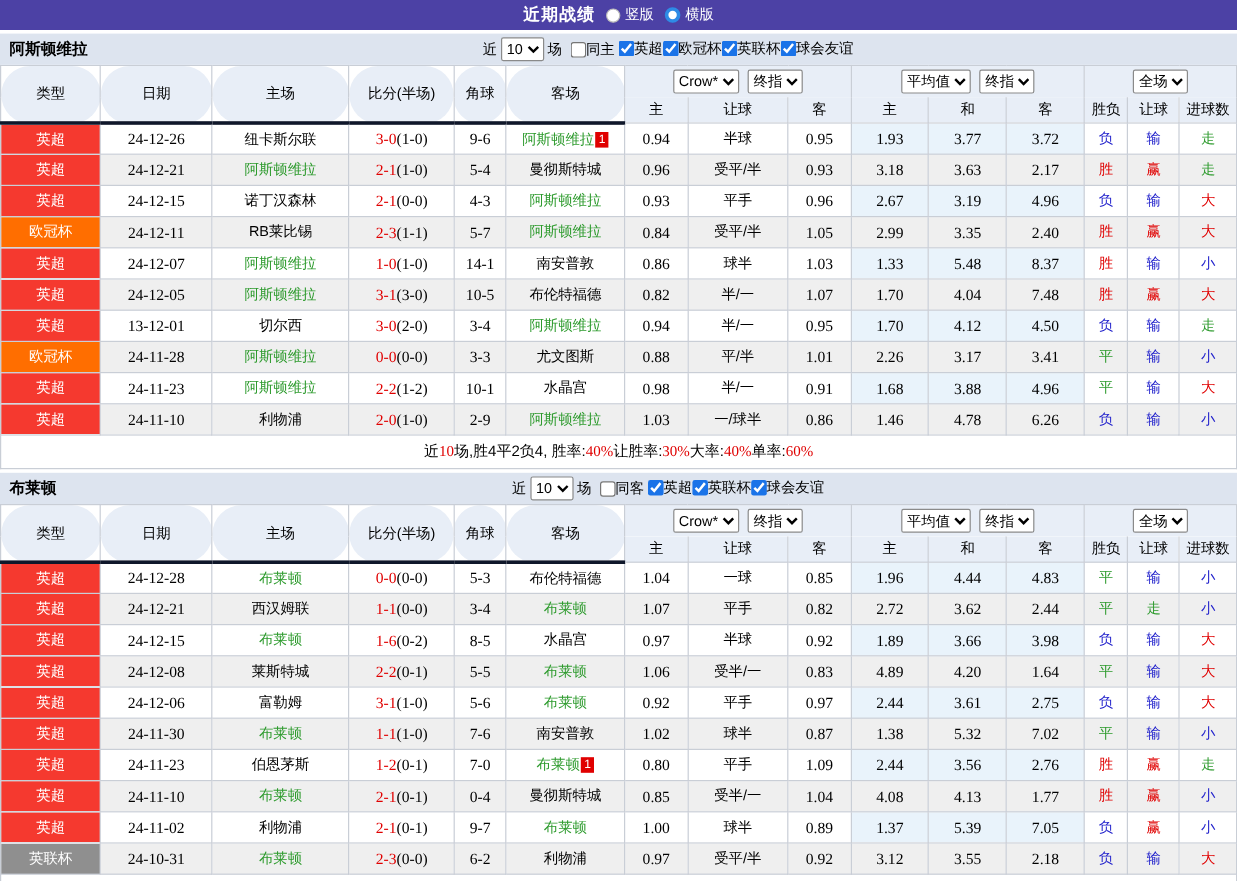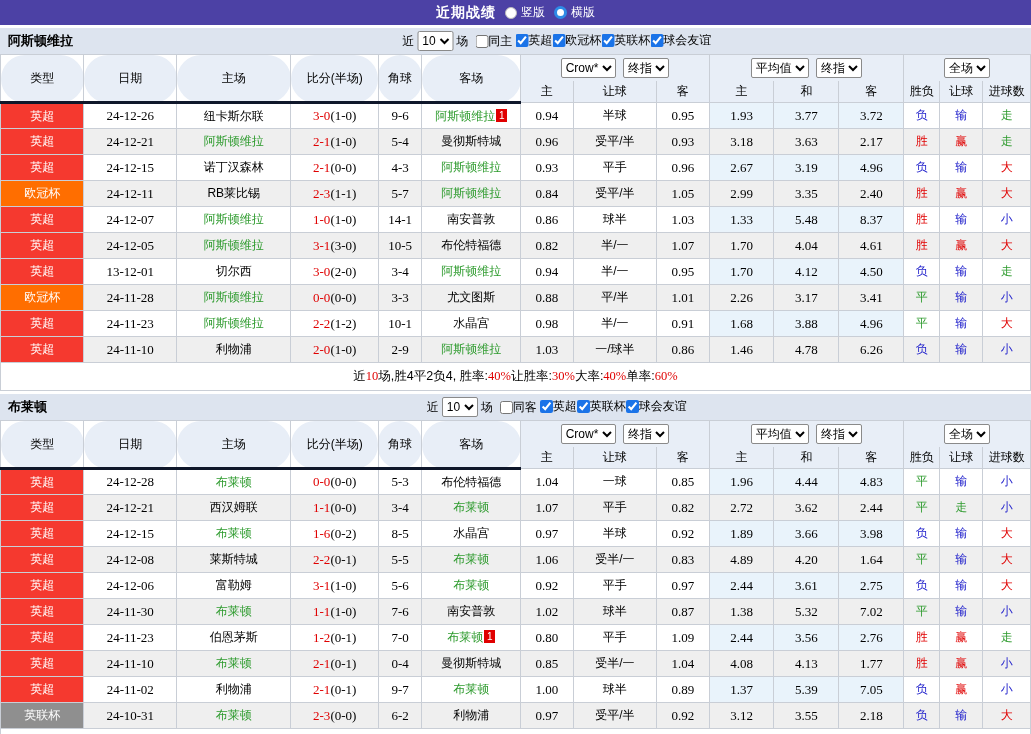--- a/index.html
+++ b/index.html
@@ -296,21 +296,21 @@
             <td class="num">24-12-05</td>
             <td><span class="team-green">阿斯顿维拉</span></td>
             <td class="num"><span class="score-ft">3-1</span><span class="score-ht">(3-0)</span></td>
             <td class="num">10-5</td>
             <td><span>布伦特福德</span></td>
             <td class="num">0.82</td>
             <td>半/一</td>
             <td class="num">1.07</td>
             <td class="num avg">1.70</td>
             <td class="num avg">4.04</td>
-            <td class="num avg">4.61</td>
+            <td class="num avg">7.48</td>
             <td style="color: rgb(224, 0, 0);">胜</td>
             <td style="color: rgb(224, 0, 0);">赢</td>
             <td style="color: rgb(224, 0, 0);">大</td>
           </tr>
           <tr>
             <td class="lg-cell" style="background: rgb(245, 57, 47);">英超</td>
             <td class="num">13-12-01</td>
             <td><span>切尔西</span></td>
             <td class="num"><span class="score-ft">3-0</span><span class="score-ht">(2-0)</span></td>
             <td class="num">3-4</td>

